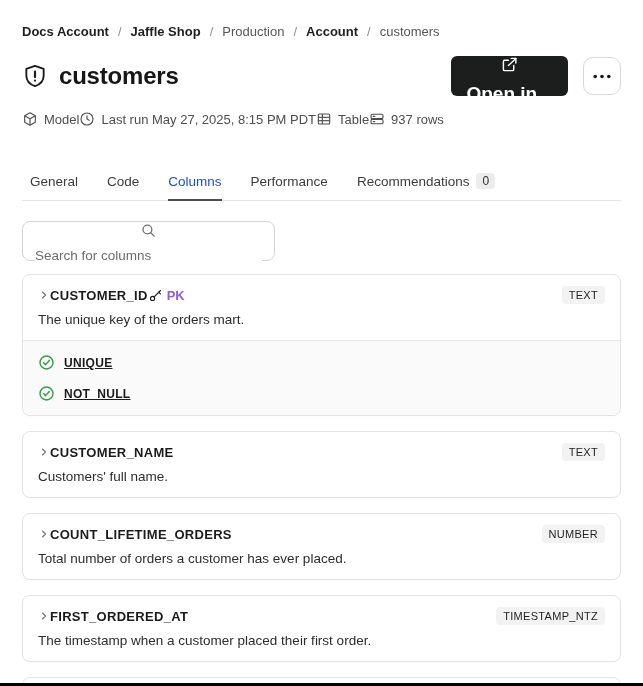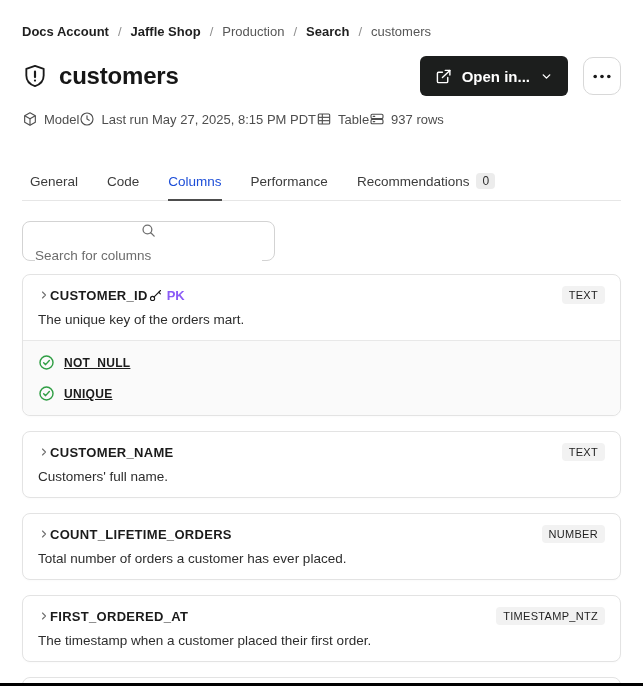--- a/index.html
+++ b/index.html
@@ -22,21 +22,21 @@
 
   
   .header-row { display: flex; align-items: center; justify-content: space-between; margin-top: 17px; }
   .title-wrap { display: flex; align-items: center; gap: 11px; }
   .page-title { font-size: 24px; font-weight: 700; letter-spacing: -0.2px; color: #161616; }
   .actions { display: flex; align-items: center; gap: 15px; }
   .btn-open {
     display: flex; align-items: center; gap: 10px;
     background: #1c1e1d; color: #ffffff; border: none; cursor: pointer;
     height: 40px; padding: 0 15px; border-radius: 6px;
-    font-family: inherit; font-size: 15px; font-weight: 700;
+    font-family: inherit; font-size: 19px; font-weight: 700; flex-direction: column;
   }
   .btn-more {
     width: 38px; height: 38px; background: #ffffff;
     border: 1px solid #d8d8d8; border-radius: 10px; cursor: pointer;
     display: flex; align-items: center; justify-content: center;
   }
 
   
   .meta { display: flex; align-items: center; margin-top: 15px; font-size: 13px; color: #4e4e4e; }
   .meta-item { display: flex; align-items: center; gap: 6px; }
@@ -97,21 +97,21 @@
 
 <div class="page">
 
   <nav class="breadcrumb">
     <span class="crumb strong">Docs Account</span>
     <span class="sep">/</span>
     <span class="crumb strong">Jaffle Shop</span>
     <span class="sep">/</span>
     <span class="crumb muted">Production</span>
     <span class="sep">/</span>
-    <span class="crumb strong">Search</span>
+    <span class="crumb strong">Account</span>
     <span class="sep">/</span>
     <span class="crumb muted">customers</span>
   </nav>
 
   <div class="header-row">
     <div class="title-wrap">
       <span style="display:flex">
         <svg viewBox="0 0 24 24" width="26" height="26" fill="none" stroke="#1a1a1a" stroke-width="1.7" stroke-linejoin="round">
           <path d="M12 2.6l8 2.8v6.1c0 4.9-3.4 8.3-8 9.9-4.6-1.6-8-5-8-9.9V5.4l8-2.8z"></path>
           <line x1="12" y1="8" x2="12" y2="13" stroke-width="2" stroke-linecap="round"></line>
@@ -247,30 +247,30 @@
         <div class="col-desc">The unique key of the orders mart.</div>
       </div>
       <div class="tests">
         <div class="test-row">
           <span style="display:flex">
             <svg viewBox="0 0 24 24" width="17" height="17" fill="none" stroke="#2f9e44" stroke-width="2" stroke-linecap="round" stroke-linejoin="round">
               <circle cx="12" cy="12" r="9.2"></circle>
               <path d="M8 12.4l2.7 2.6 5.3-5.7"></path>
             </svg>
           </span>
-          <span class="test-name">NOT_NULL</span>
+          <span class="test-name">UNIQUE</span>
         </div>
         <div class="test-row">
           <span style="display:flex">
             <svg viewBox="0 0 24 24" width="17" height="17" fill="none" stroke="#2f9e44" stroke-width="2" stroke-linecap="round" stroke-linejoin="round">
               <circle cx="12" cy="12" r="9.2"></circle>
               <path d="M8 12.4l2.7 2.6 5.3-5.7"></path>
             </svg>
           </span>
-          <span class="test-name">UNIQUE</span>
+          <span class="test-name">NOT_NULL</span>
         </div>
       </div>
     </div>
 
     <div class="card">
       <div class="card-main">
         <div class="card-head">
           <span class="chev-right">
             <svg viewBox="0 0 24 24" width="12" height="12" fill="none" stroke="#6f6f6f" stroke-width="2.2" stroke-linecap="round" stroke-linejoin="round">
                 <path d="M9 6l6 6-6 6"></path>

